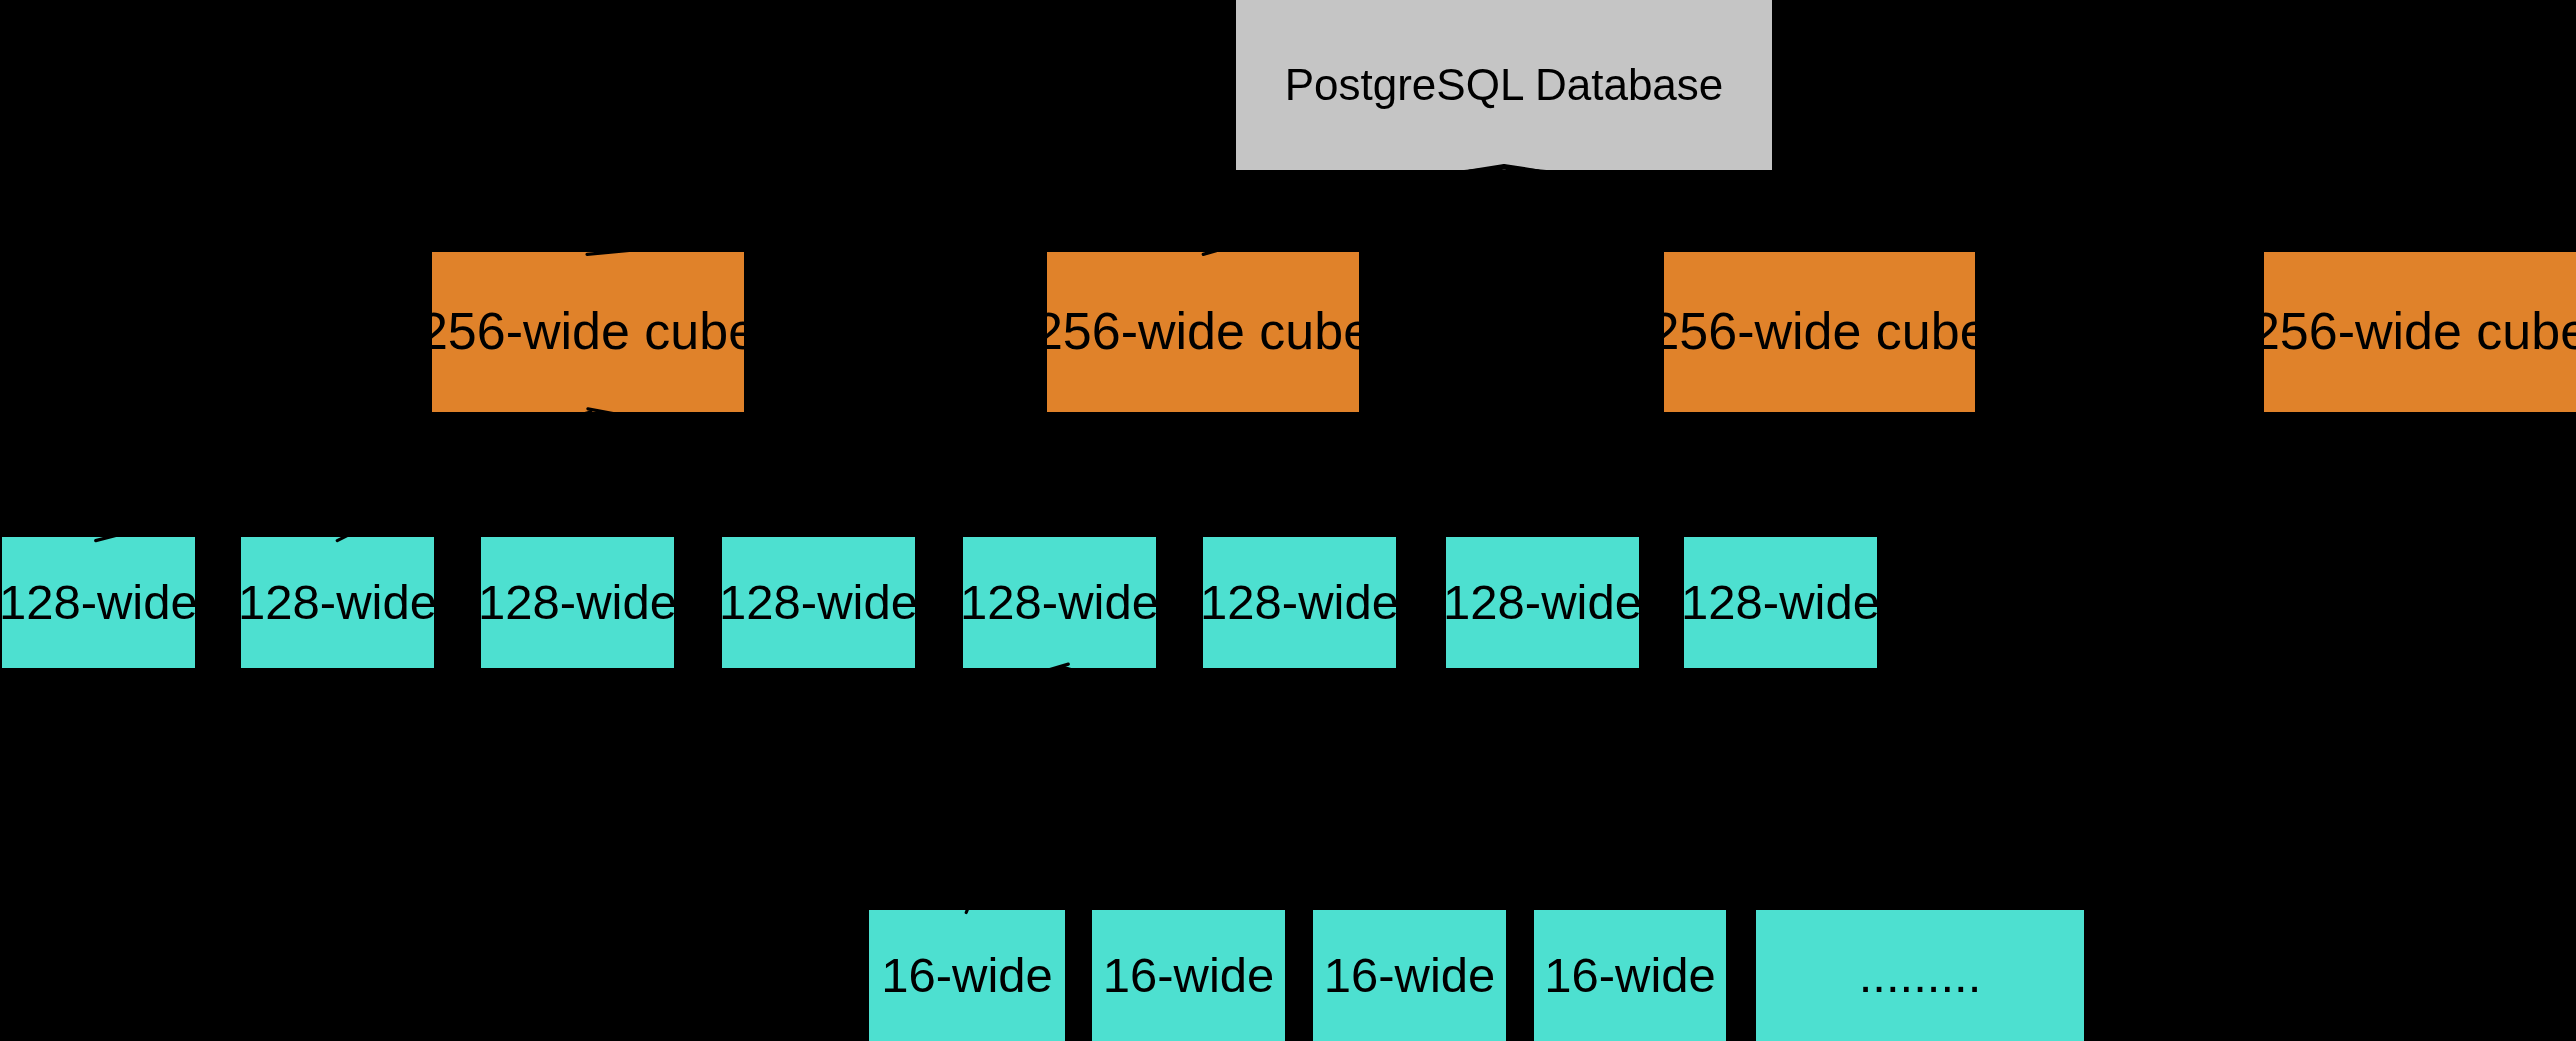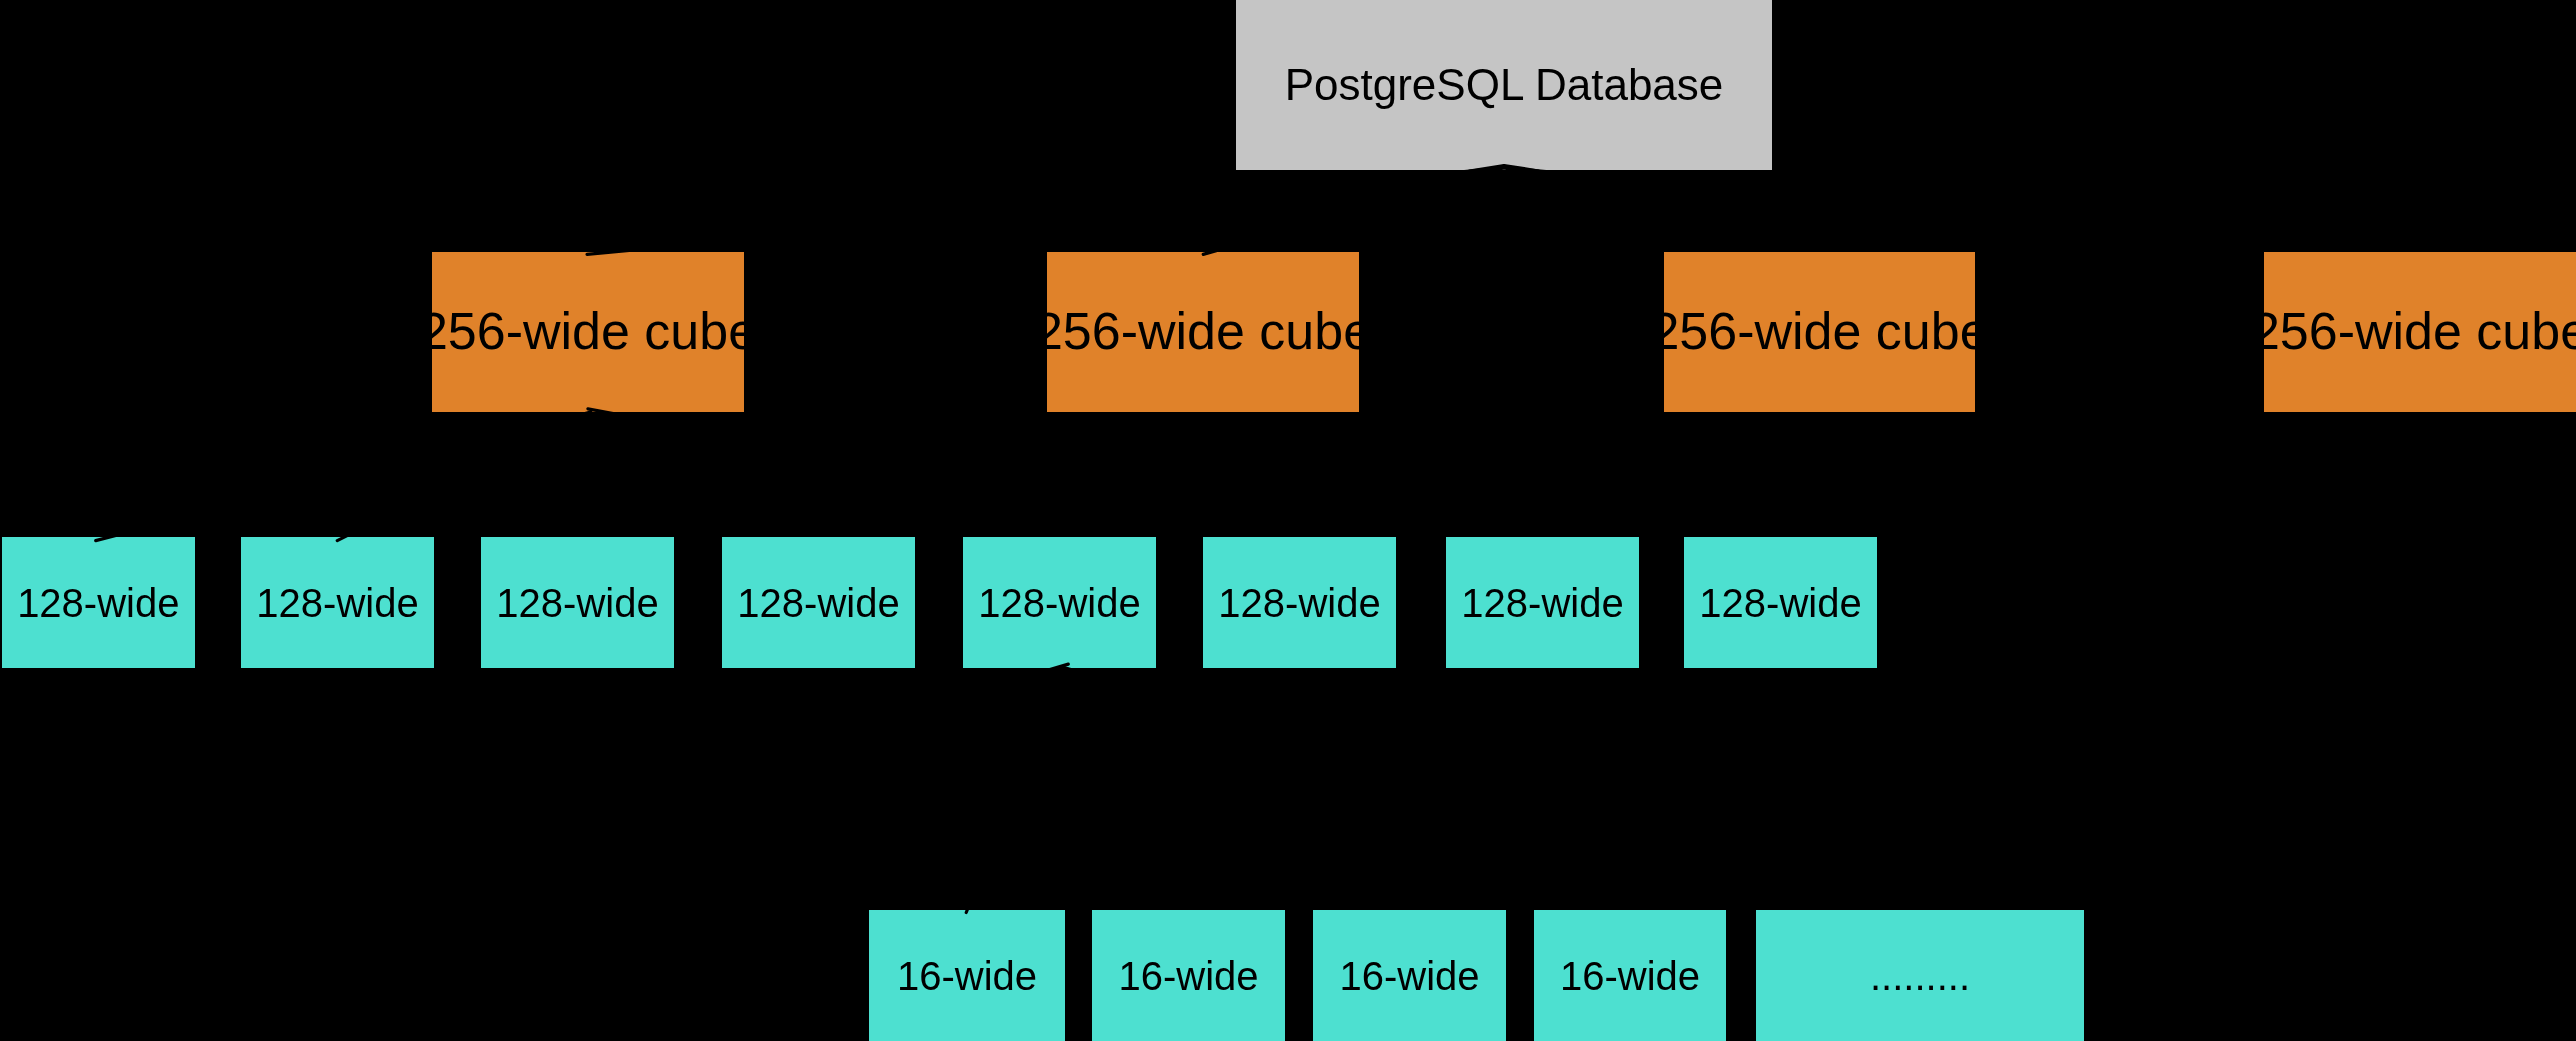--- a/index.html
+++ b/index.html
@@ -12,21 +12,21 @@
   .node{
     position:absolute;
     display:flex;align-items:center;justify-content:center;
     color:var(--label,#000);
     text-align:center;
     white-space:nowrap;
     line-height:1.1;
   }
   .node.root{background:var(--root_fill,#c5c5c5);font-size:44px;}
   .node.cube{background:var(--cube_fill,#e0822a);font-size:52px;}
-  .node.sub {background:var(--sub_fill,#4de0d0);font-size:40px;}
+  .node.sub {background:var(--sub_fill,#4de0d0);font-size:49px;}
   #edges{position:absolute;left:0;top:0;pointer-events:none;}
   #edges line{stroke:var(--edge,#000);stroke-width:3.5;stroke-linecap:round;}
 </style>
 </head>
 <body>
 
 <div id="canvas">
 
   <div class="node root" style="left:1236px;top:0;width:536px;height:170px;">PostgreSQL Database</div>
 

